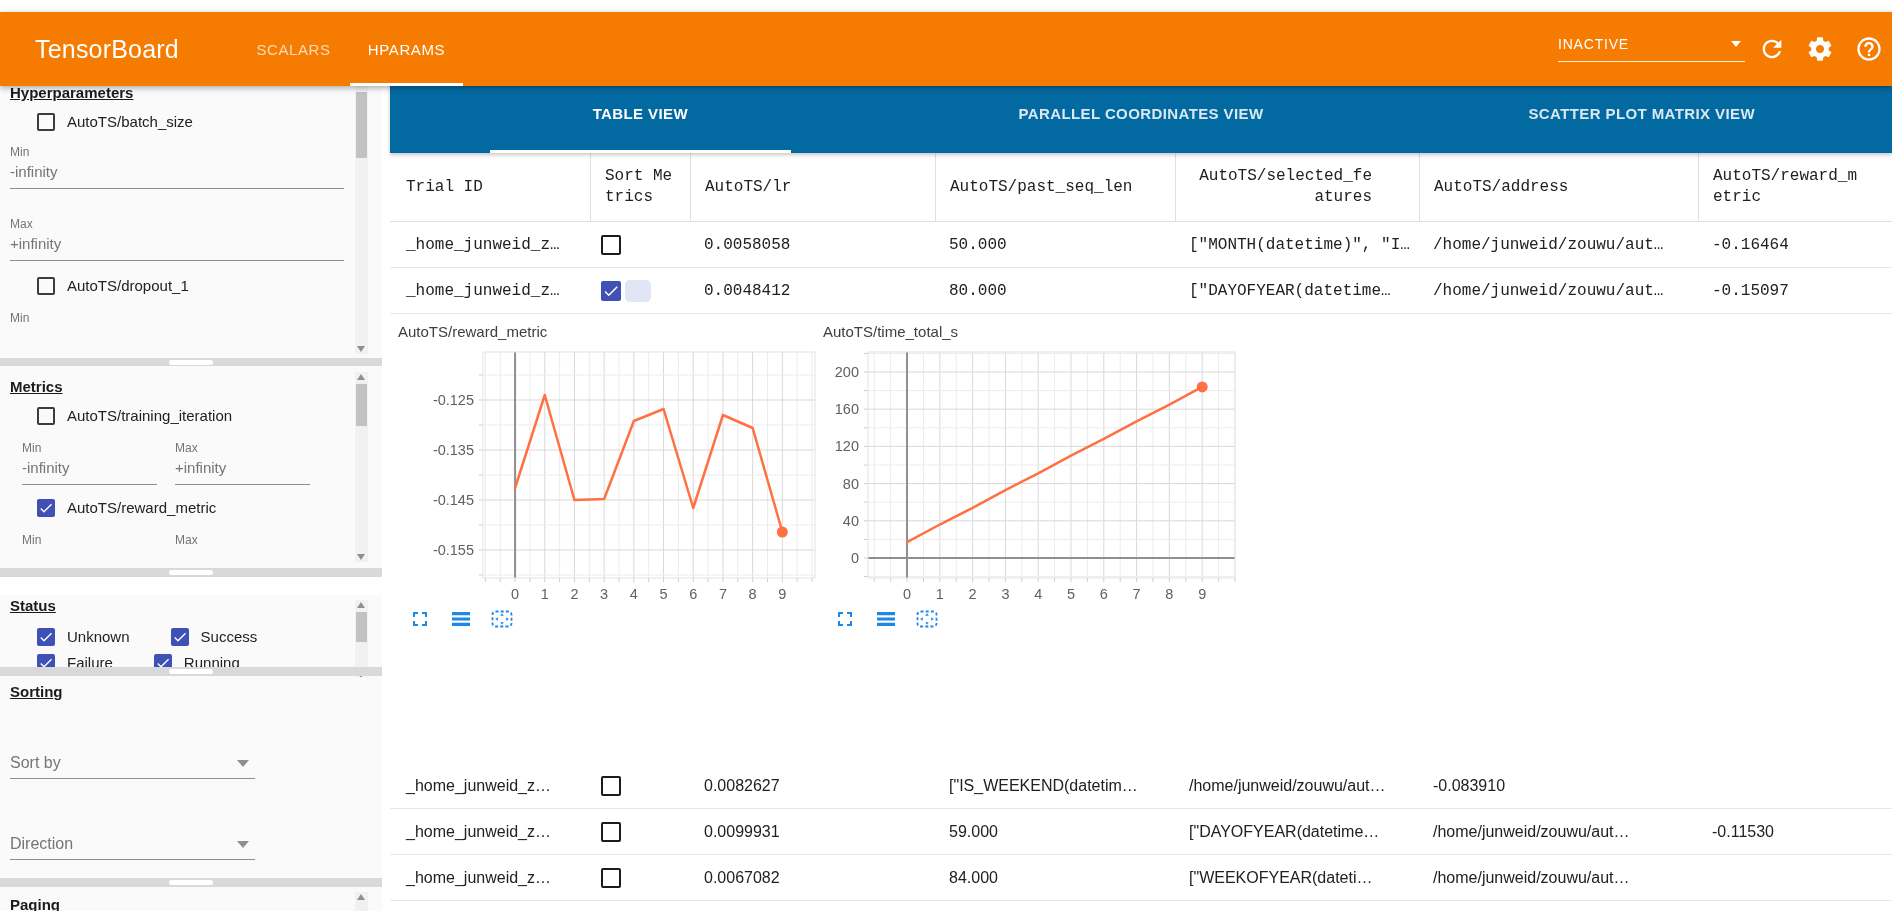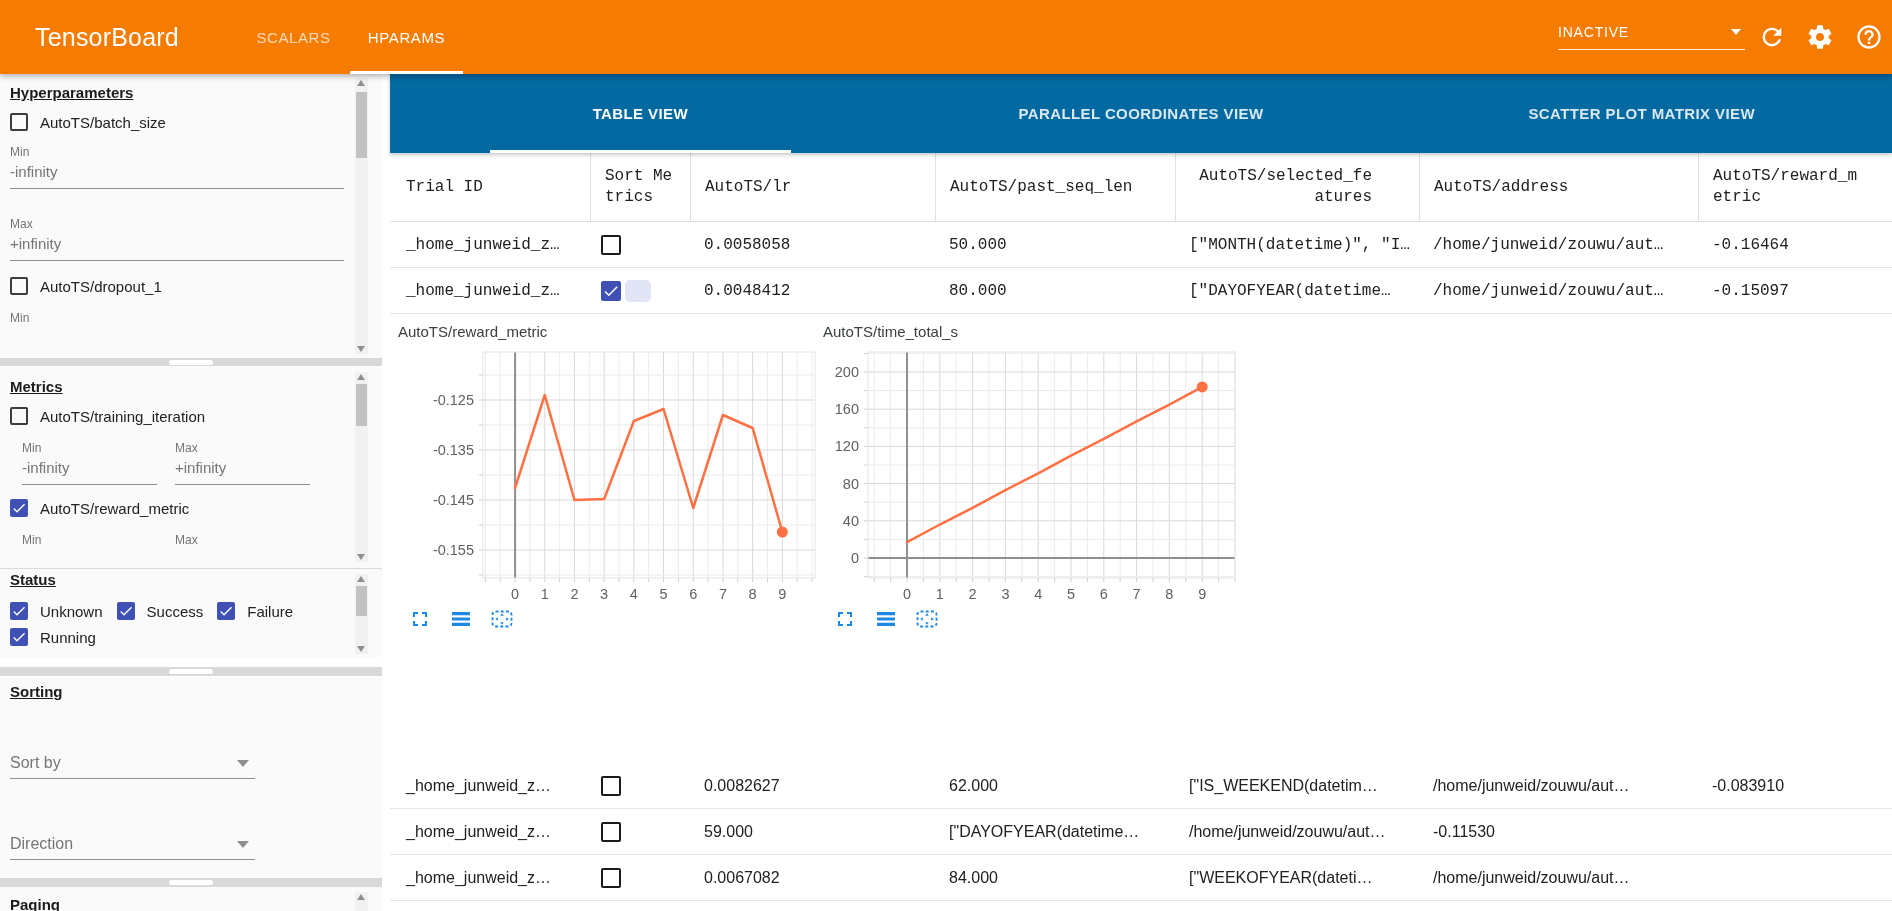--- a/index.html
+++ b/index.html
@@ -1,21 +1,21 @@
 <!DOCTYPE html>
 <html><head>
 <meta charset="utf-8">
 <style>
   * { margin:0; padding:0; box-sizing:border-box; }
   html,body { width:1892px; height:911px; overflow:hidden; background:#fff;
     font-family:"Liberation Sans", sans-serif; }
   .page { position:relative; width:1892px; height:911px; background:#fff; overflow:hidden; }
 
   
-  .appbar { position:absolute; left:0; top:0; width:1892px; height:74px;
+  .appbar { position:absolute; left:0; top:12px; width:1892px; height:74px;
     background:#f57c00; z-index:30; box-shadow:0 2px 6px rgba(0,0,0,.32);
     display:flex; align-items:center; }
   .logo { position:absolute; left:35px; top:0; height:74px; display:flex; align-items:center;
     color:#fff; font-size:25px; font-weight:500; letter-spacing:.2px; }
   .appbar-tab { position:absolute; top:0; height:74px; display:flex; align-items:center;
     justify-content:center; color:rgba(255,255,255,.72); font-size:15px; font-weight:500;
     letter-spacing:.6px; cursor:pointer; }
   .appbar-tab.active { color:#fff; }
   .appbar-tab.active::after { content:""; position:absolute; left:0; right:0; bottom:0;
     height:3px; background:#fff; }
@@ -30,21 +30,21 @@
   .appbar-icon svg { width:28px; height:28px; fill:#fff; }
 
   
   .sidebar { position:absolute; left:0; top:74px; width:382px; height:837px; background:#fff; }
   .card { position:absolute; left:0; width:382px; background:#fafafa; overflow:hidden;
     padding-left:10px; padding-right:38px; }
   .divider { position:absolute; left:0; width:382px; height:9px; background:#d9d9d9; }
   .divider .handle { position:absolute; left:50%; top:2px; width:44px; height:5px;
     margin-left:-22px; background:#fff; border-radius:3px; }
   .card h3 { font-size:15px; font-weight:bold; color:#1b1b1b; text-decoration:underline; }
-  .cb-row { display:flex; align-items:center; gap:12px; }
+  .cb-row { display:flex; align-items:flex-start; gap:12px;margin-left:27px; }
   .cb-row .label { font-size:15px; color:#212121; white-space:nowrap; }
   .cb { width:18px; height:18px; border-radius:2px; flex:0 0 auto; position:relative; }
   .cb.unchecked { border:2px solid #3c3c3c; background:transparent; }
   .cb.checked { background:#3f51b5; }
   .cb.checked svg { position:absolute; left:1px; top:1px; width:16px; height:16px; }
   .field .flabel { font-size:12px; color:#757575; }
   .field .fvalue { font-size:15px; color:#757575; padding:4px 0 8px 0;
     border-bottom:1px solid #8f8f8f; }
   .two-col { display:flex; gap:18px; padding-left:12px; }
   .two-col .field { width:135px; }
@@ -204,21 +204,21 @@
       <div class="vscroll" style="top:6px; height:190px;">
         <div class="up"></div>
         <div class="thumb" style="top:12px; height:42px;"></div>
         <div class="down"></div>
       </div>
     </div>
     <div class="divider" style="top:494px;">
         <div class="handle"></div>
       </div>
 
-    <div class="card" style="top:495px; height:88px; padding-top:2px;">
+    <div class="card" style="top:521px; height:88px; padding-top:2px;">
       <h3 style="margin-bottom:14px;">Status</h3>
       <div style="display:flex; flex-wrap:wrap; column-gap:14px; row-gap:8px; width:300px;">
         <div class="cb-row">
           <span class="cb checked">
               <svg viewBox="0 0 24 24">
                 <path fill="#fff" d="M9 16.2L4.8 12l-1.4 1.4L9 19 21 7l-1.4-1.4z"></path>
               </svg>
             </span>
           <span class="label">Unknown</span>
         </div>
@@ -551,30 +551,30 @@
     </div>
   </div>
 
   <div class="bottom-rows">
     <div class="trow">
       <div class="td">_home_junweid_z…</div>
       <div class="td td-cb">
           <span class="cb unchecked"></span>
         </div>
       <div class="td">0.0082627</div>
-      <div class="td">62.000</div>
       <div class="td">["IS_WEEKEND(datetim…</div>
       <div class="td">/home/junweid/zouwu/aut…</div>
       <div class="td">-0.083910</div>
     </div>
     <div class="trow">
       <div class="td">_home_junweid_z…</div>
       <div class="td td-cb">
           <span class="cb unchecked"></span>
         </div>
+      <div class="td">0.0099931</div>
       <div class="td">59.000</div>
       <div class="td">["DAYOFYEAR(datetime…</div>
       <div class="td">/home/junweid/zouwu/aut…</div>
       <div class="td">-0.11530</div>
     </div>
     <div class="trow">
       <div class="td">_home_junweid_z…</div>
       <div class="td td-cb">
           <span class="cb unchecked"></span>
         </div>

